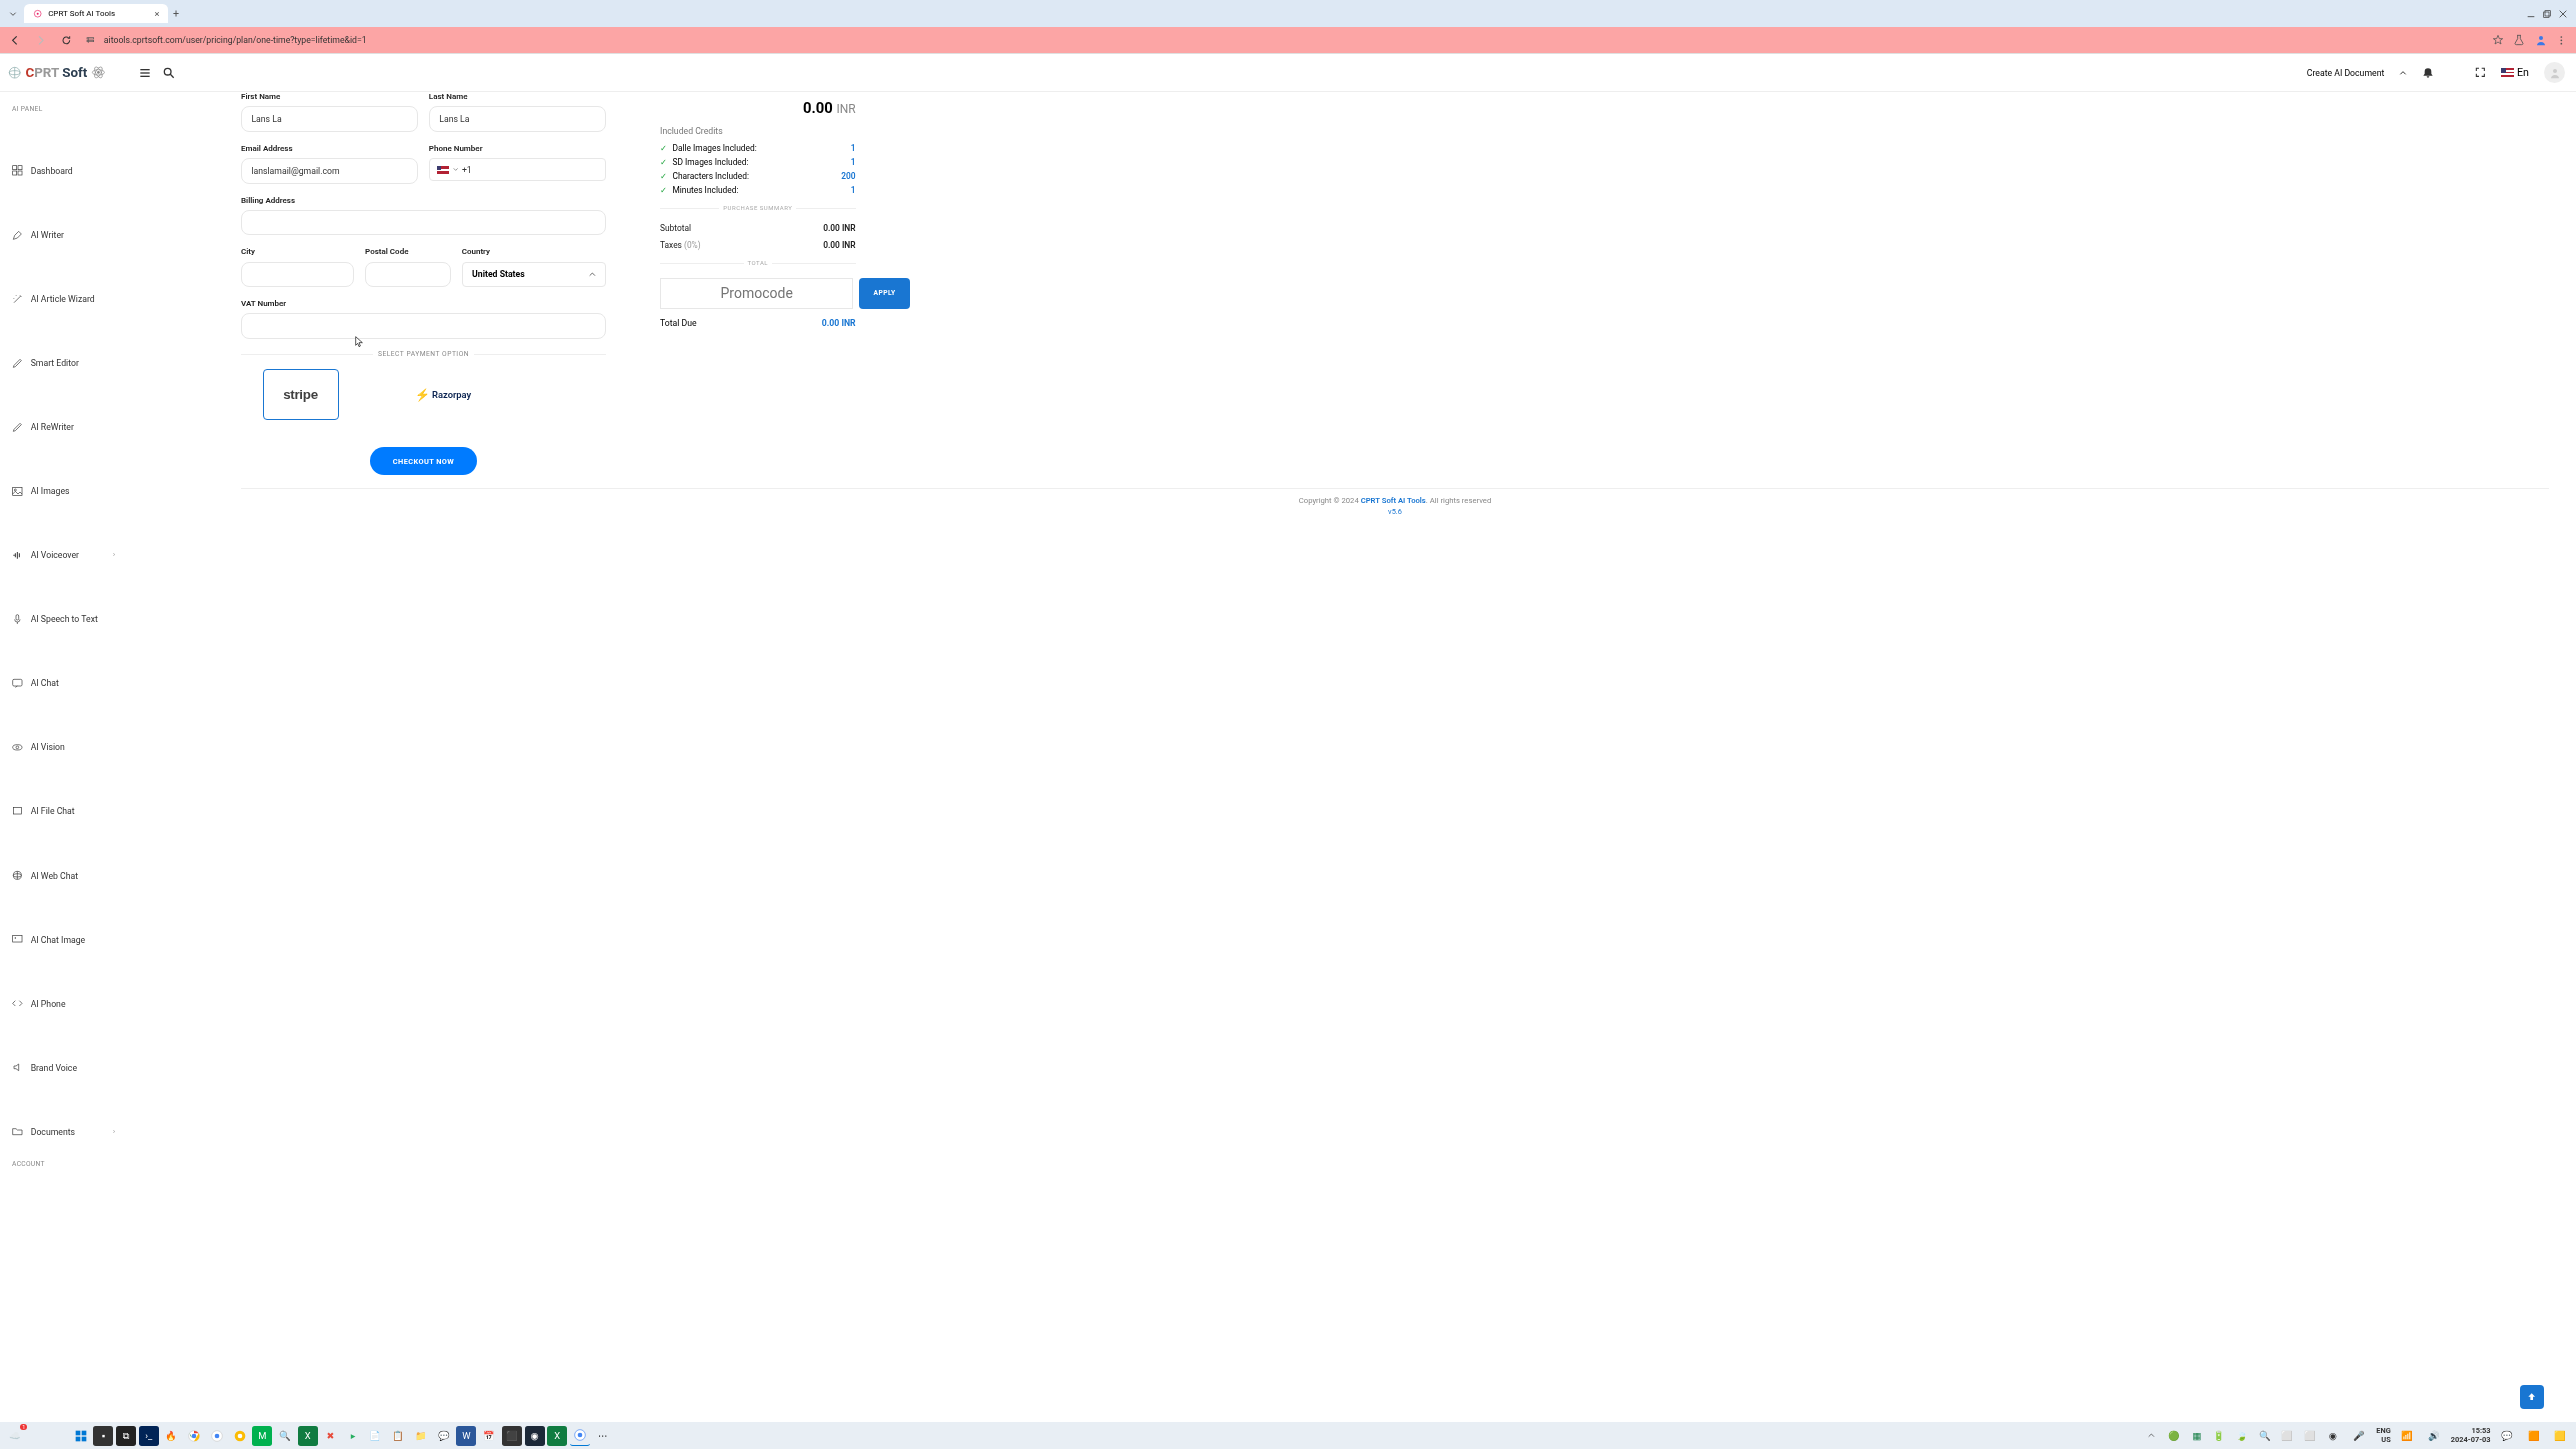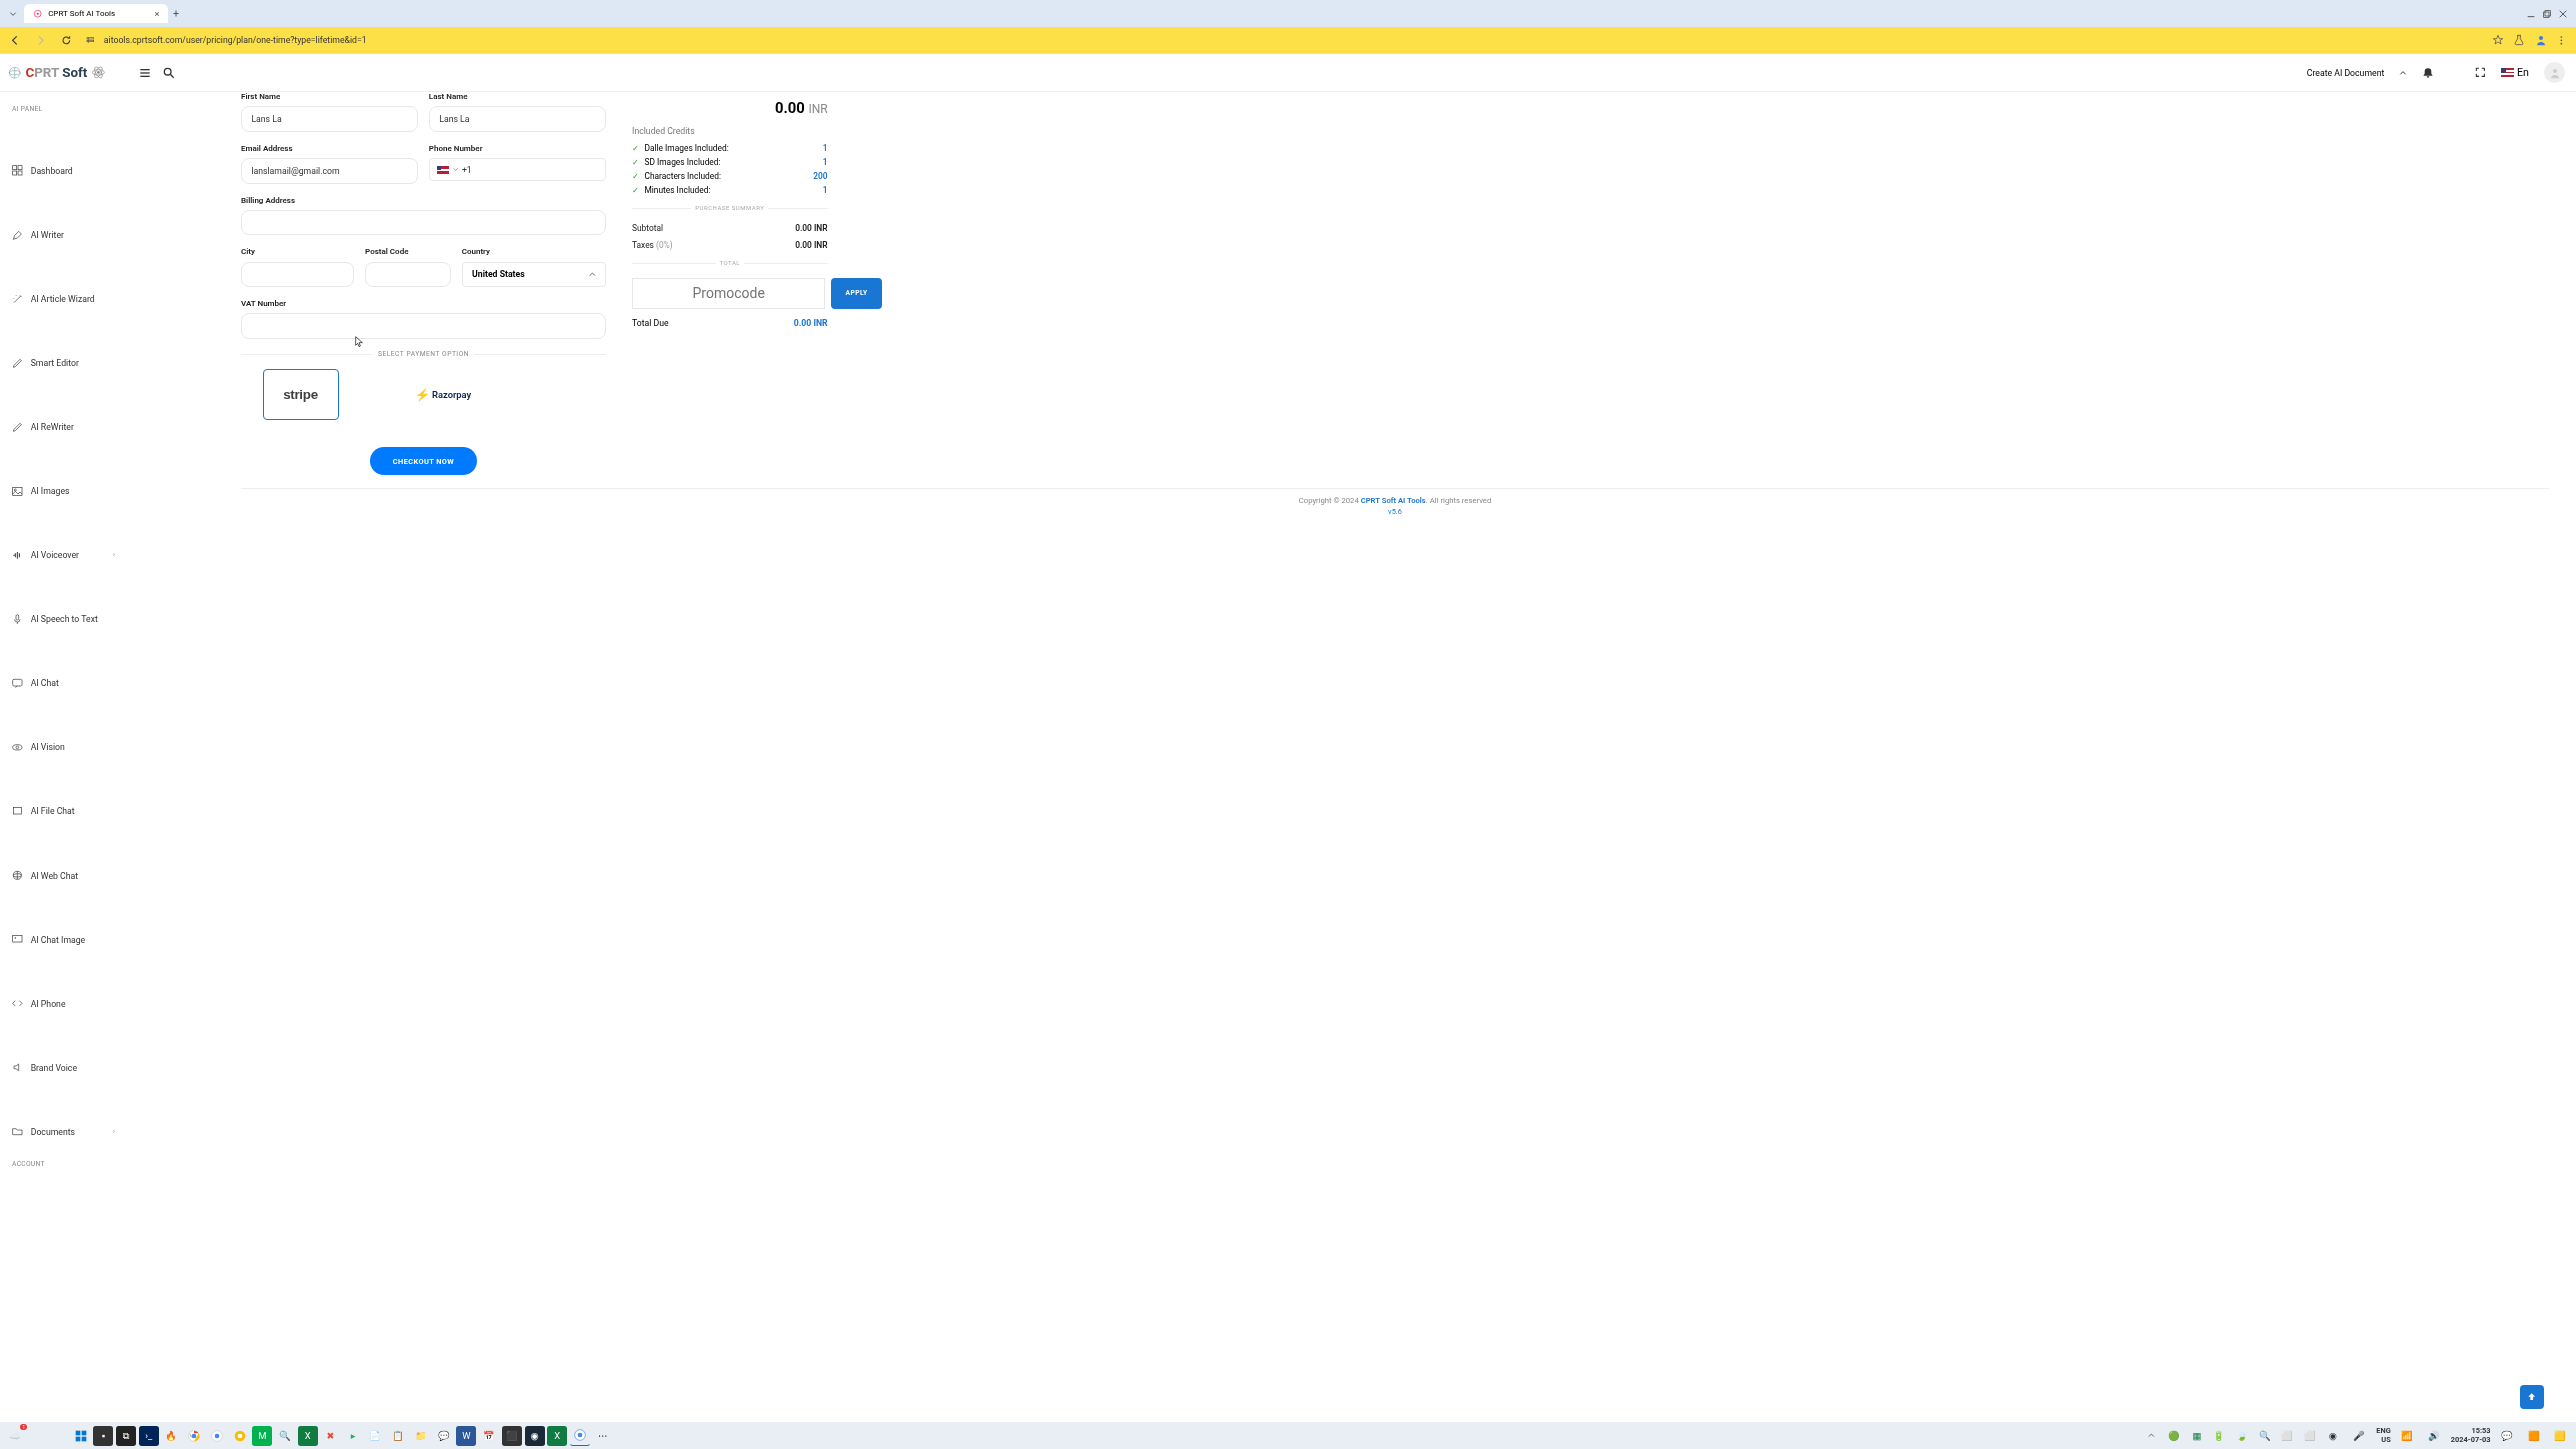--- a/index.html
+++ b/index.html
@@ -6,21 +6,21 @@
 body { background: #fff; overflow: hidden; }
 
 
 .browser-chrome { background: #dde8f4; height: 27px; display: flex; align-items: center; padding: 0 5.4px; }
 .tab-dropdown { width: 16px; height: 16px; display: flex; align-items: center; justify-content: center; color: #555; }
 .tab { background: #fff; border-radius: 5.4px 5.4px 0 0; padding: 4px 8px; display: flex; align-items: center; gap: 5.4px; font-size: 8px; margin-left: 2.7px; position: relative; }
 .tab-favicon { width: 10.7px; height: 10.7px; border-radius: 2px; display: inline-flex; align-items: center; justify-content: center; font-size: 6.7px; }
 .tab-close { color: #555; font-size: 9.4px; margin-left: 34px; }
 .new-tab { padding: 2.7px 5.4px; color: #555; font-size: 10.7px; }
 
-.browser-toolbar { background: #fde047; height: 27px; display: flex; align-items: center; padding: 0 5.4px; gap: 6.7px; border-bottom: 0.7px solid #e0e0e0; }
+.browser-toolbar { background: #fca5a5; height: 27px; display: flex; align-items: center; padding: 0 5.4px; gap: 6.7px; border-bottom: 0.7px solid #e0e0e0; }
 .nav-btn { width: 19px; height: 19px; display: flex; align-items: center; justify-content: center; color: #555; border-radius: 9.4px; }
 .nav-btn.disabled { color: #bbb; }
 .url-bar-wrap { flex: 1; display: flex; align-items: center; gap: 5.4px; }
 .url-icon { width: 16px; height: 16px; display: flex; align-items: center; justify-content: center; }
 .url-text { font-size: 8.7px; color: #333; }
 .toolbar-right { display: flex; align-items: center; gap: 9.4px; padding-right: 4px; }
 
 
 .app-header { height: 38px; display: flex; align-items: center; padding: 0; border-bottom: 0.7px solid #eee; }
 .logo-area { width: 127px; padding-left: 8px; display: flex; align-items: center; gap: 4px; }
@@ -404,21 +404,21 @@
             <path d="M1 4h5l2 2h7v7H1z" stroke="#333" fill="none"></path>
           </svg>
         </span>
         <span>Documents</span>
         <span class="sidebar-chevron">›</span>
       </div>
     <div class="sidebar-section" style="margin-top:10.7px">ACCOUNT</div>
   </div>
 
   <div class="main">
-    <div style="display:flex;gap:26px">
+    <div style="display:flex;gap:54px">
       <div class="form-section">
         <div class="form-row">
           <div class="form-field"><label class="form-label">First Name</label><input class="form-input" value="Lans La" style=""></div>
           <div class="form-field"><label class="form-label">Last Name</label><input class="form-input" value="Lans La" style=""></div>
         </div>
         <div class="form-row">
           <div class="form-field"><label class="form-label">Email Address</label><input class="form-input" value="lanslamail@gmail.com" style=""></div>
           <div class="form-field">
               <label class="form-label">Phone Number</label>
             <div class="phone-wrap">

